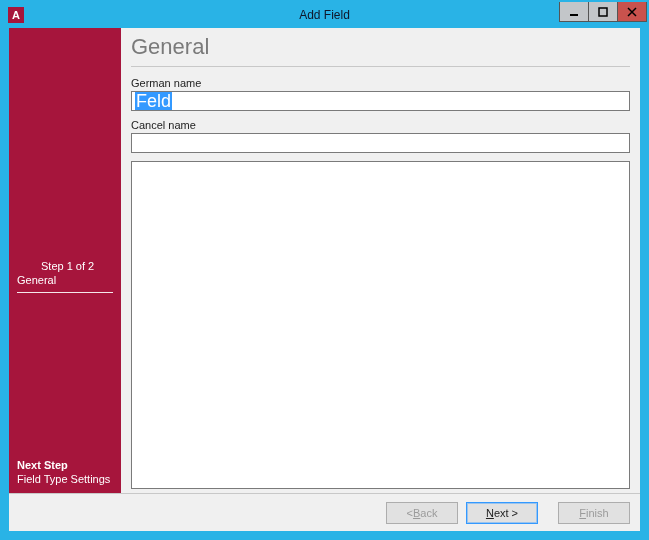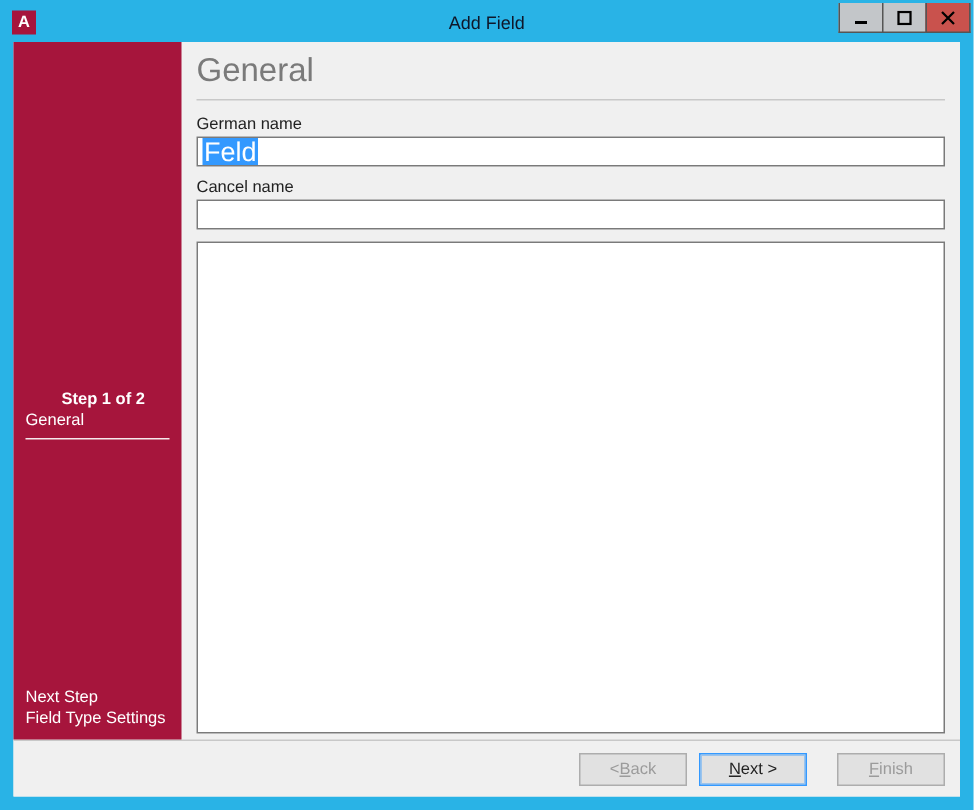--- a/index.html
+++ b/index.html
@@ -89,33 +89,33 @@
     color: #fff;
     position: relative;
     font-size: 11px;
   }
   .sidebar .step-block {
     position: absolute;
     left: 8px;
     right: 8px;
     top: 232px;
   }
-  .sidebar .step-block .step-title { font-weight: bold; margin-bottom: 2px; padding-left: 24px; }
+  .sidebar .step-block .step-title { font-weight: normal; margin-bottom: 2px; padding-left: 24px; }
   .sidebar .step-block hr {
     border: none;
     border-top: 1px solid rgba(255,255,255,0.9);
     margin: 6px 0 0 0;
   }
   .sidebar .next-block {
     position: absolute;
     left: 8px;
     right: 8px;
     bottom: 8px;
   }
-  .sidebar .next-block .next-title { font-weight: normal; margin-bottom: 2px; }
+  .sidebar .next-block .next-title { font-weight: bold; margin-bottom: 2px; }
 
   .main {
     flex: 1;
     background: #f0f0f0;
     padding: 0 10px 2px 10px;
     display: flex;
     flex-direction: column;
     min-width: 0;
   }
   .page-title {

